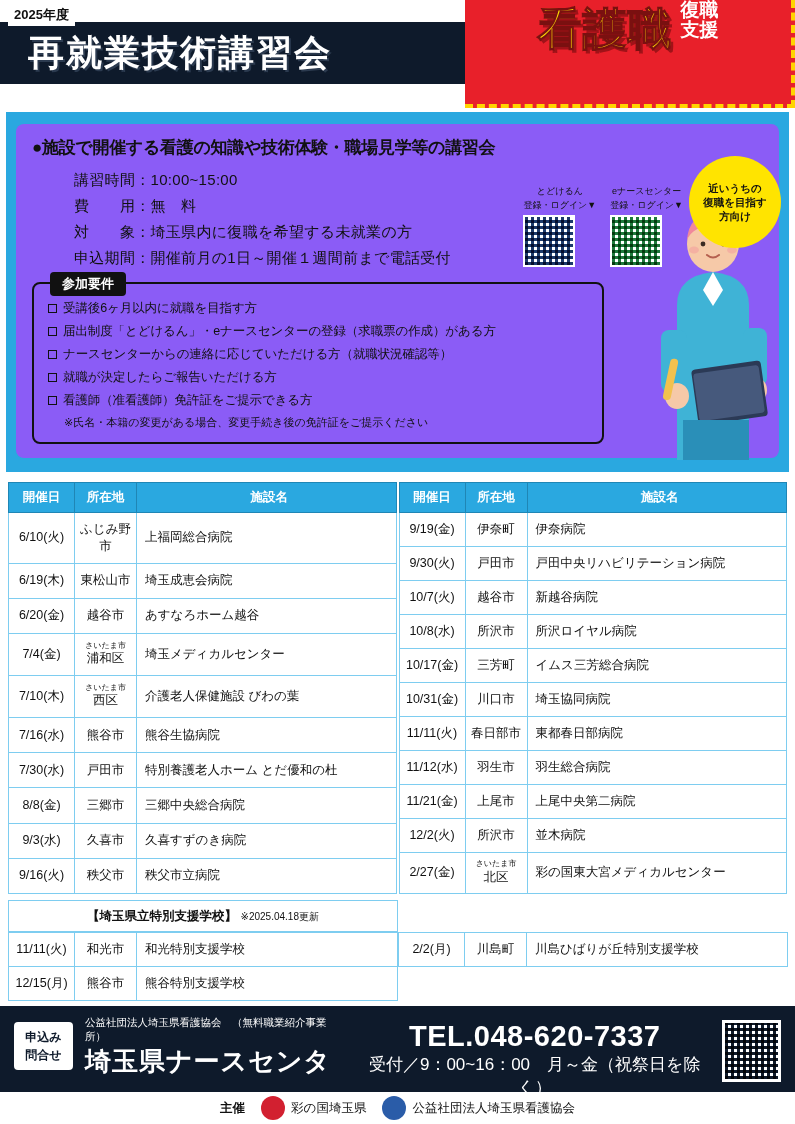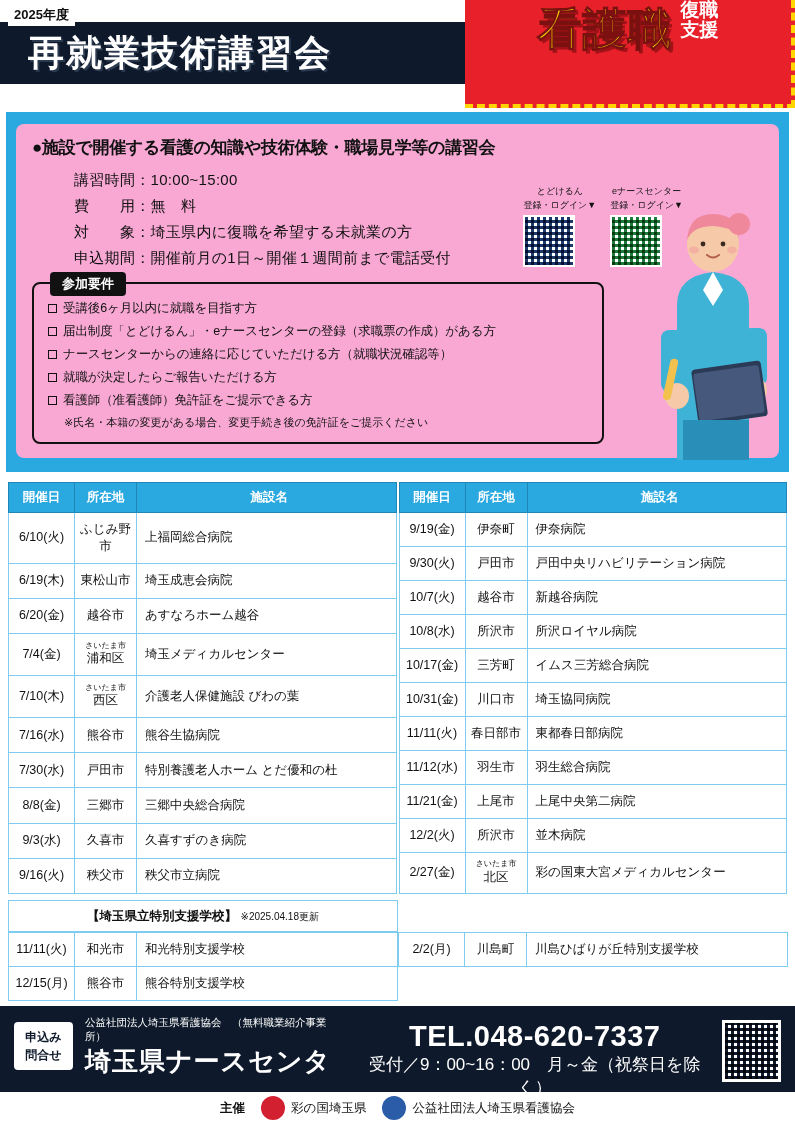--- a/index.html
+++ b/index.html
@@ -75,21 +75,21 @@
 
   
   .blue-panel {
     position: relative;
     margin: 0 6px;
     background: #2aa8e0;
     padding: 12px 10px 14px 10px;
     height: 360px;
   }
   .white-card {
-    background: #f9a8d4;
+    background: #8b5cf6;
     border-radius: 8px;
     padding: 12px 16px 10px 16px;
     position: relative;
     height: 100%;
   }
   .lead {
     font-size: 17px;
     font-weight: bold;
     color: #111;
     margin-bottom: 12px;
@@ -354,20 +354,23 @@
         <div class="qr-cap">登録・ログイン▼</div>
         <div class="qr-code"></div>
       </div>
       <div class="qr-item">
         <div class="qr-cap">eナースセンター</div>
         <div class="qr-cap">登録・ログイン▼</div>
         <div class="qr-code green"></div>
       </div>
     </div>
 
+    <div class="bubble">
+      <span id="bubbleText">近いうちの<br>復職を目指す<br>方向け</span>
+    </div>
 
     <div class="req-box">
       <div class="req-title">参加要件</div>
       <div class="req-item">
         <span class="cbx"></span><span>受講後6ヶ月以内に就職を目指す方</span>
       </div>
       <div class="req-item">
         <span class="cbx"></span><span>届出制度「とどけるん」・eナースセンターの登録（求職票の作成）がある方</span>
       </div>
       <div class="req-item">

